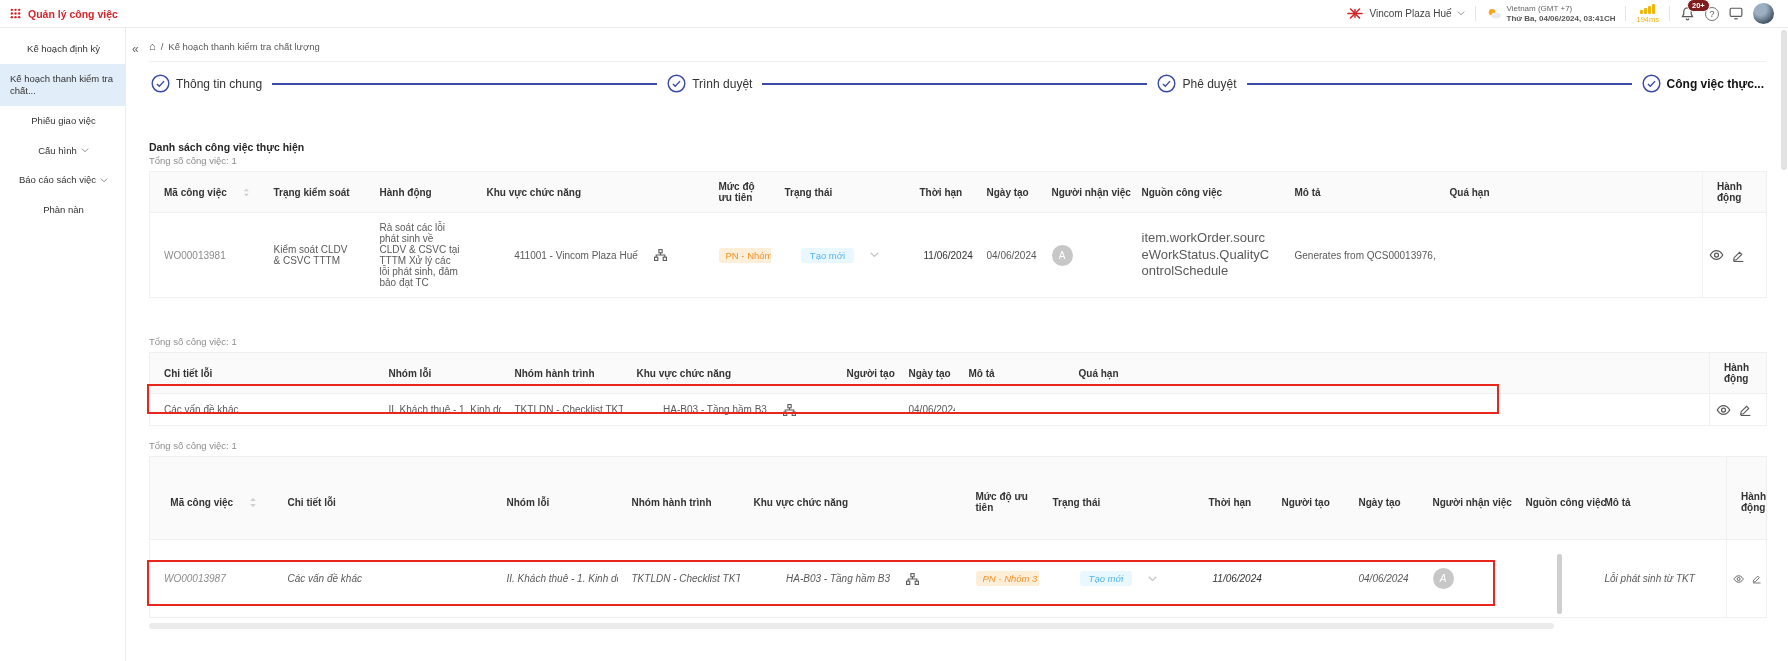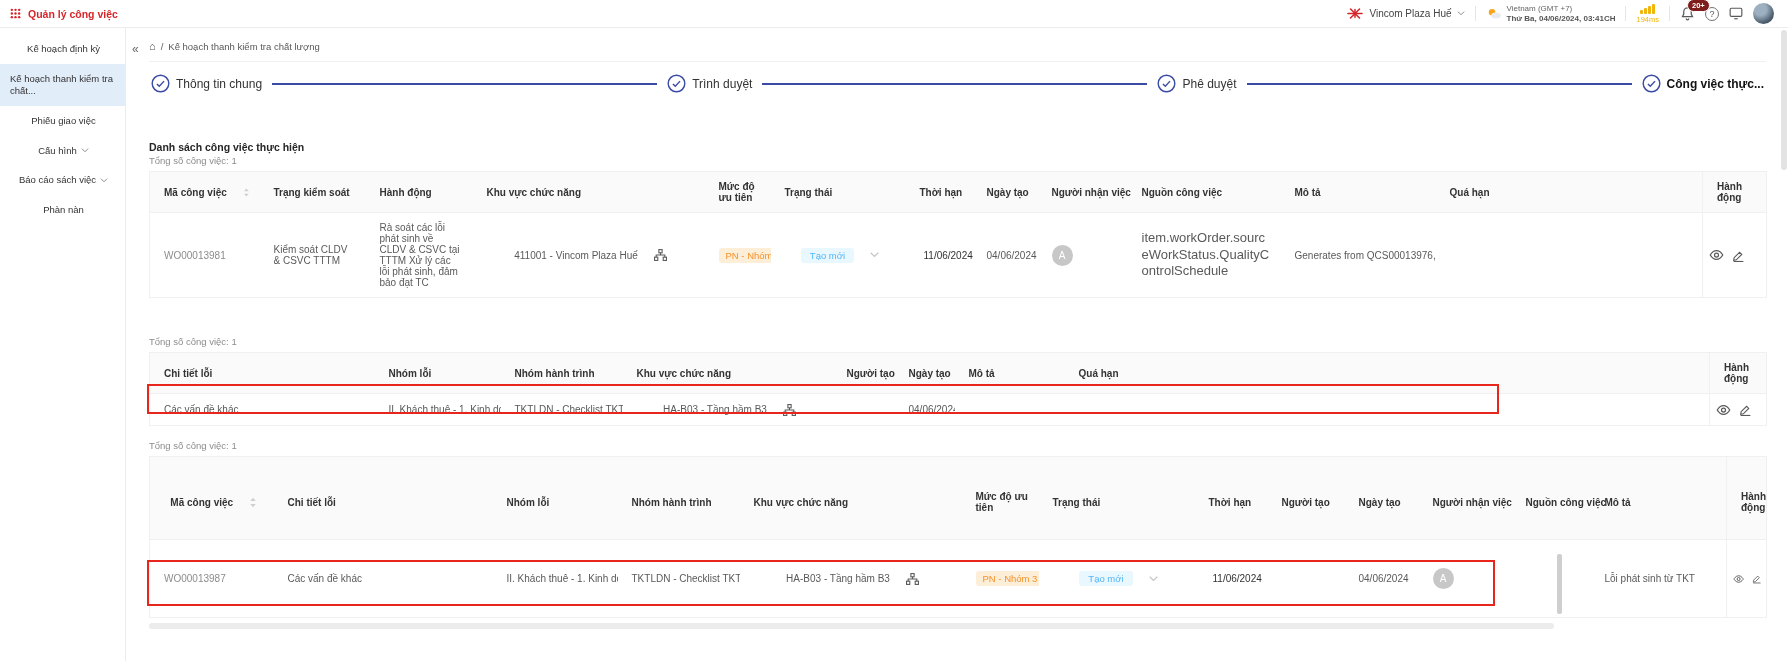--- a/index.html
+++ b/index.html
@@ -74,21 +74,21 @@
   .avatar-a { width:21px; height:21px; border-radius:50%; background:#c7c7c7; color:#fff;
     font-size:10px; display:flex; align-items:center; justify-content:center; }
   .actions { display:flex; align-items:center; gap:8px; white-space:nowrap; }
   .actions svg { cursor:pointer; }
   .src-text { font-size:13px; word-break:break-all; line-height:1.3; }
   .desc-text { white-space:nowrap; }
   .hl { position:absolute; border:2.5px solid #e8261d; pointer-events:none; }
 
   
   .t3 th { padding-top:34px; padding-bottom:26px; }
-  .t3 td { padding-top:28px; padding-bottom:28px; }
+  .t3 td { padding-top:28px; padding-bottom:28px;font-style:italic; }
   .t3 td.actions-cell, .t1 td.actions-cell, .t2 td.actions-cell { padding-left:6px; padding-right:4px; }
 
   .hscroll { margin:5px 0 0 22px; width:1405px; height:6px; background:#ececec; border-radius:3px; }
   .vthumb { position:absolute; left:1408px; top:98px; width:5px; height:60px;
     background:#cfcfcf; border-radius:2px; }
   .page-scroll { position:absolute; right:1px; top:30px; width:6px; height:140px;
     background:#e3e3e3; border-radius:3px; }
 </style>
 </head>
 <body>

